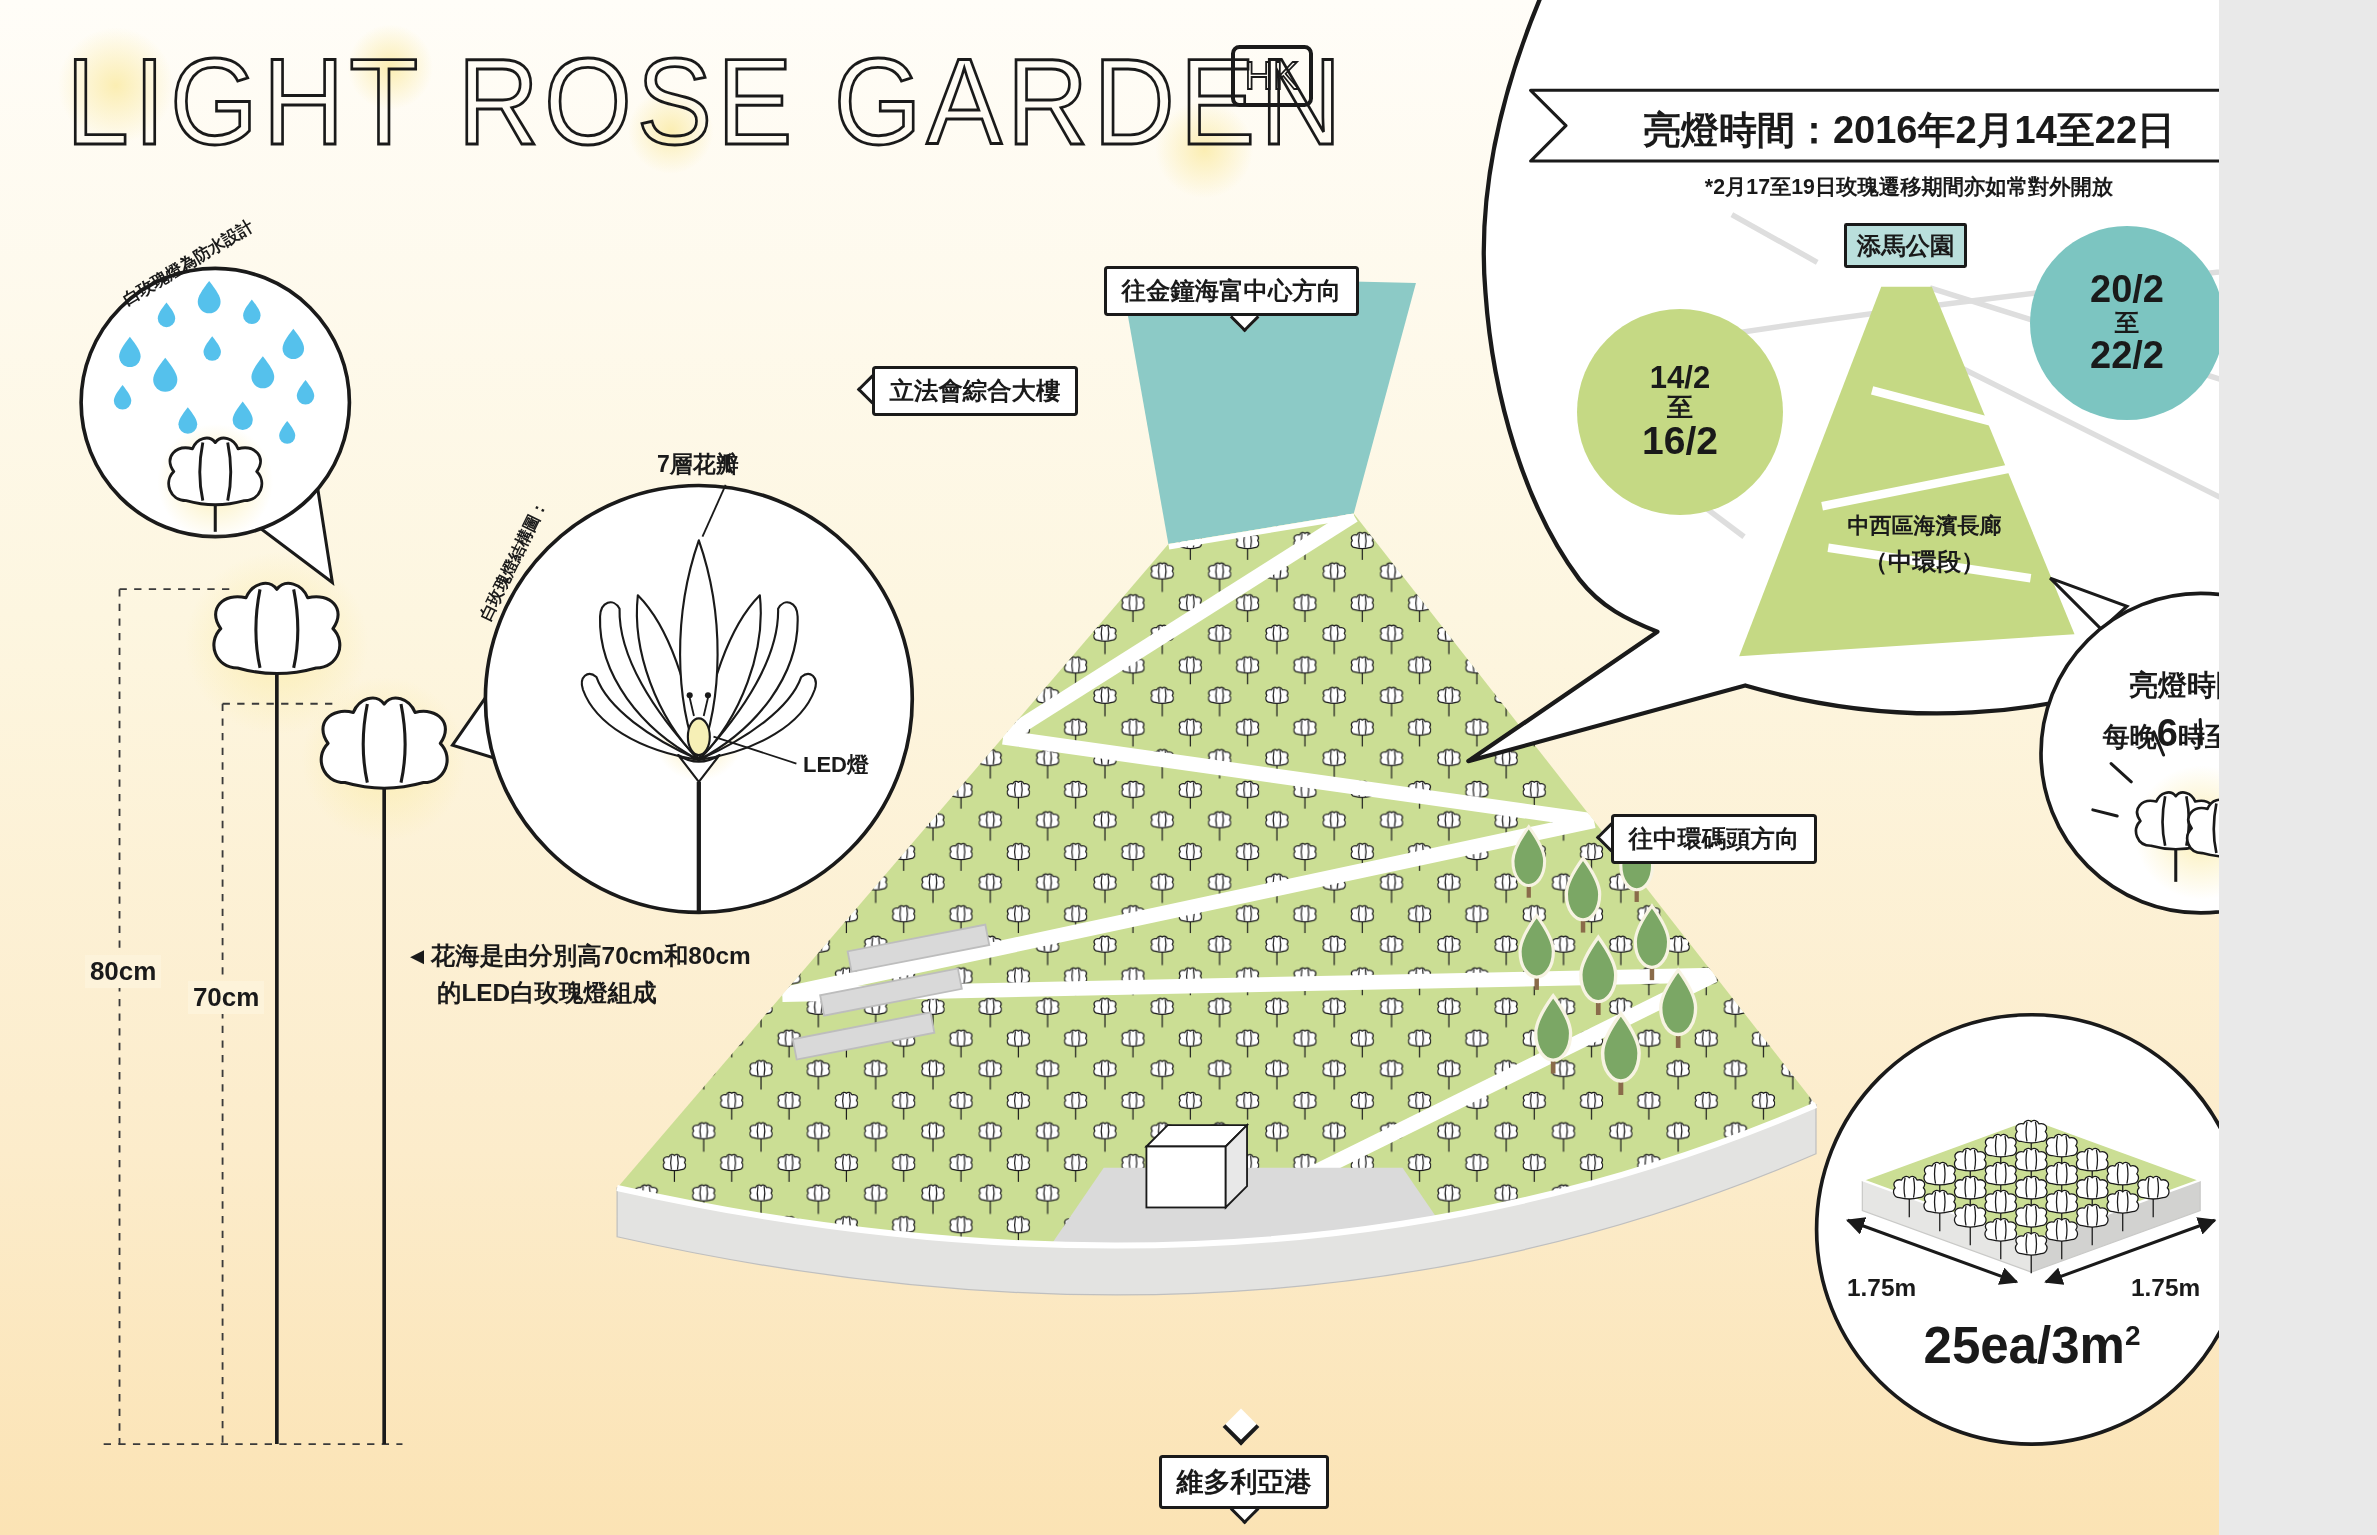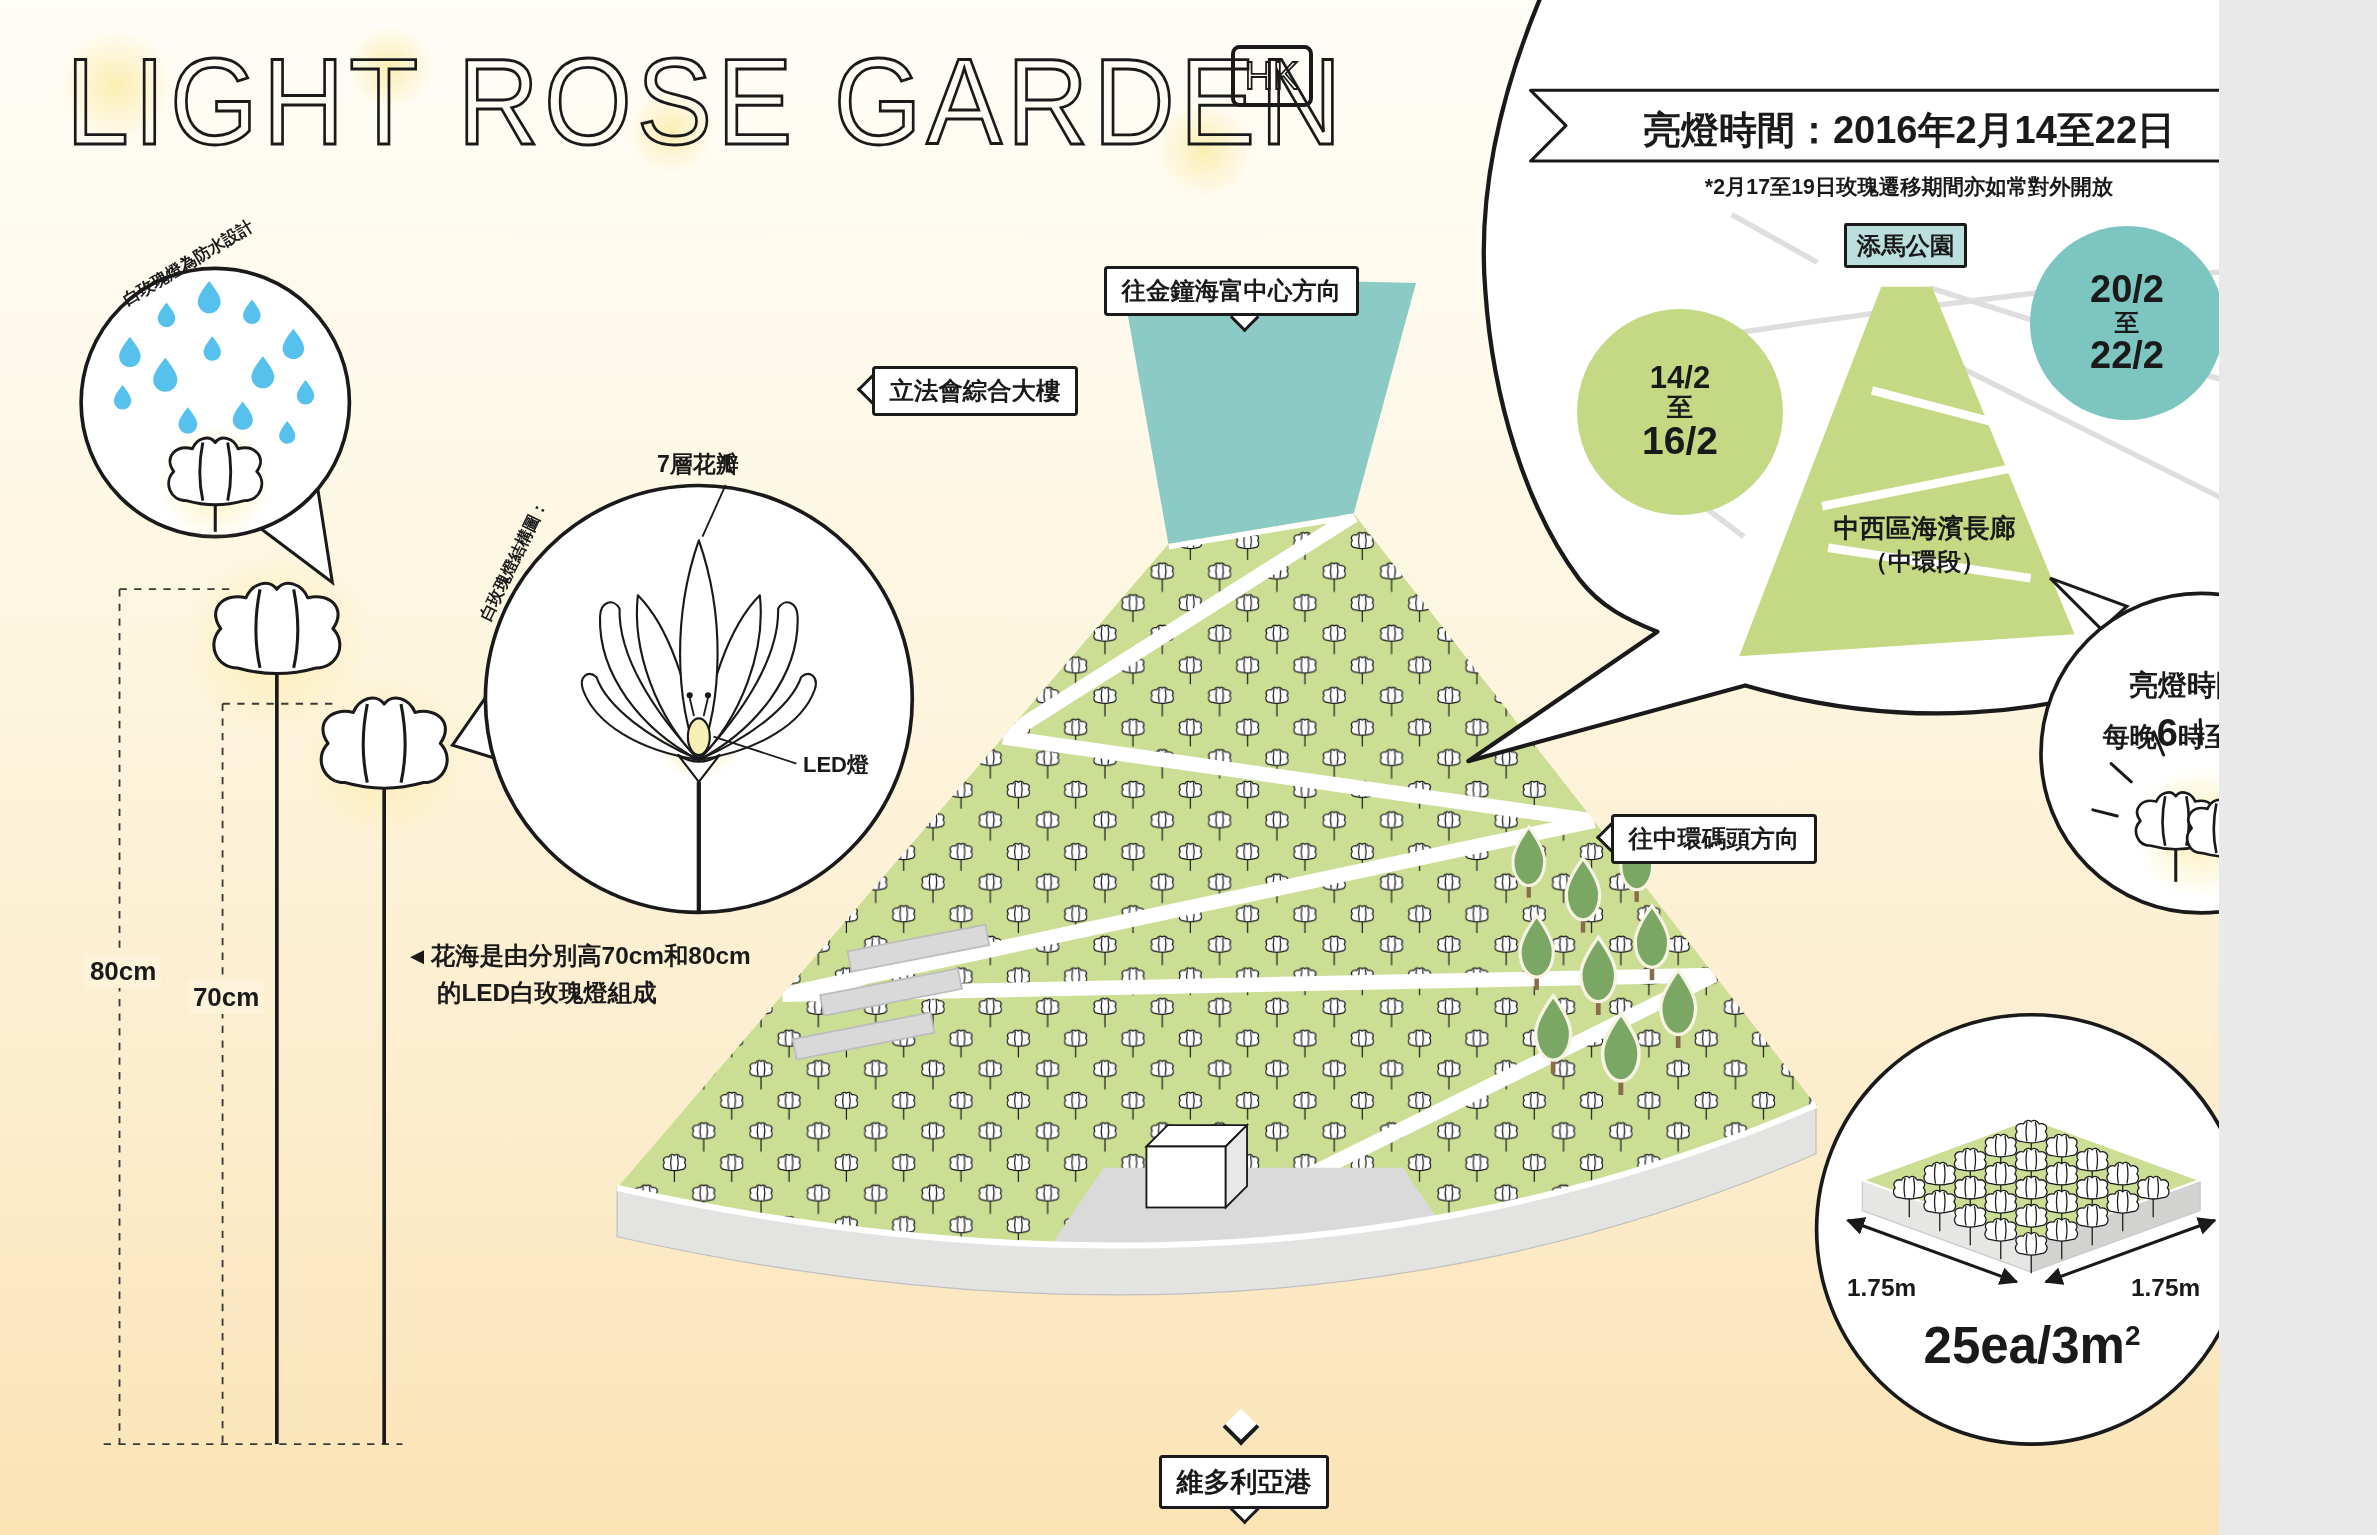--- a/index.html
+++ b/index.html
@@ -298,21 +298,21 @@
   <span style="font-size:31px;">14/2</span>
   <span style="font-size:26px;">至</span>
   <span style="font-size:39px;">16/2</span>
 </div>
 <div class="datecircle" style="left:2030px;top:226px;width:194px;height:194px;background:#7cc5c1;">
   <span style="font-size:38px;">20/2</span>
   <span style="font-size:24.4px;">至</span>
   <span style="font-size:38px;">22/2</span>
 </div>
 
-<div class="lbl center" style="left:1781px;top:511px;width:287px;font-size:26px;z-index:3;text-align:center;">中西區海濱長廊</div>
+<div class="lbl center" style="left:1781px;top:511px;width:287px;font-size:22px;z-index:3;text-align:center;">中西區海濱長廊</div>
 <div class="lbl center" style="left:1781px;top:546px;width:287px;font-size:24.4px;z-index:3;">（中環段）</div>
 
 <div class="lbl center" style="left:2110px;top:666px;width:183px;font-size:29px;z-index:3;">亮燈時間：</div>
 <div class="lbl center" style="left:2079px;top:712px;width:244px;z-index:3;">
   <span class="small-cjk">每晚</span><span class="big-num">6</span><span class="small-cjk">時至</span><span class="big-num">11</span><span class="small-cjk">時</span>
 </div>
 
 <div class="lbl" style="left:1847px;top:1274px;font-size:24.4px;z-index:3;">1.75m</div>
 <div class="lbl" style="left:2131px;top:1274px;font-size:24.4px;z-index:3;">1.75m</div>
 <div class="lbl center" style="left:1910px;top:1316px;width:244px;font-size:51px;z-index:3;">

